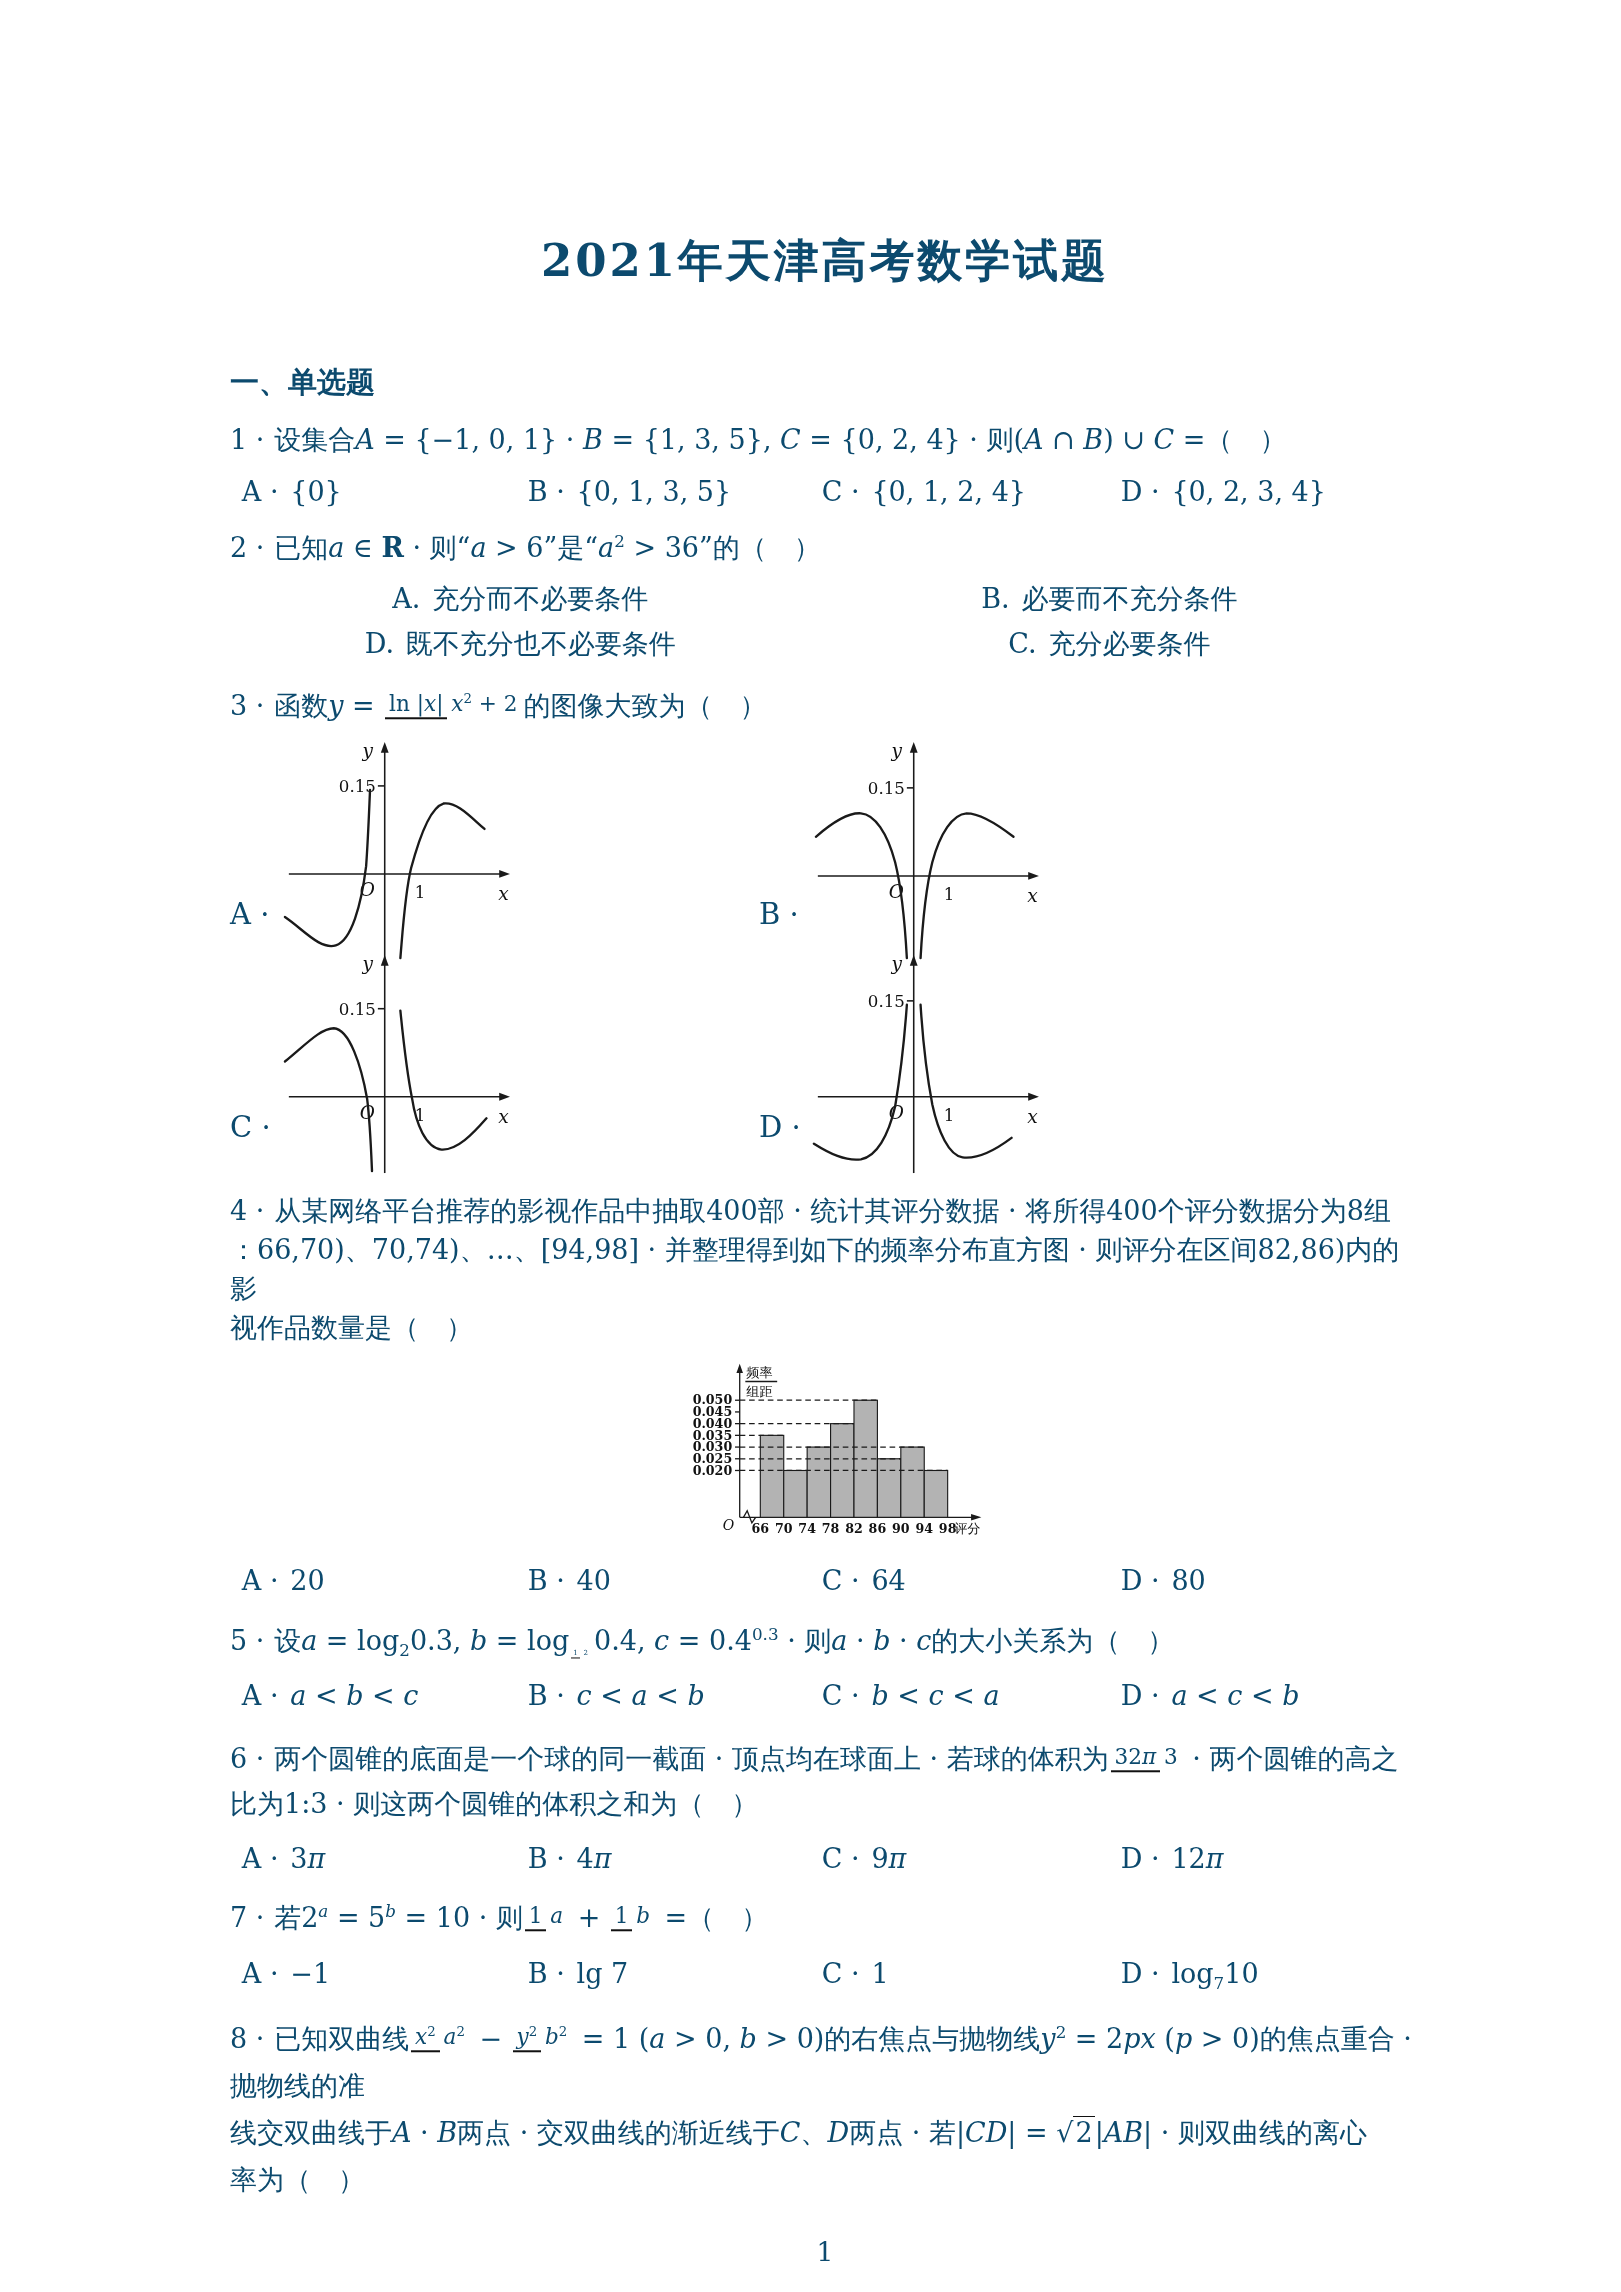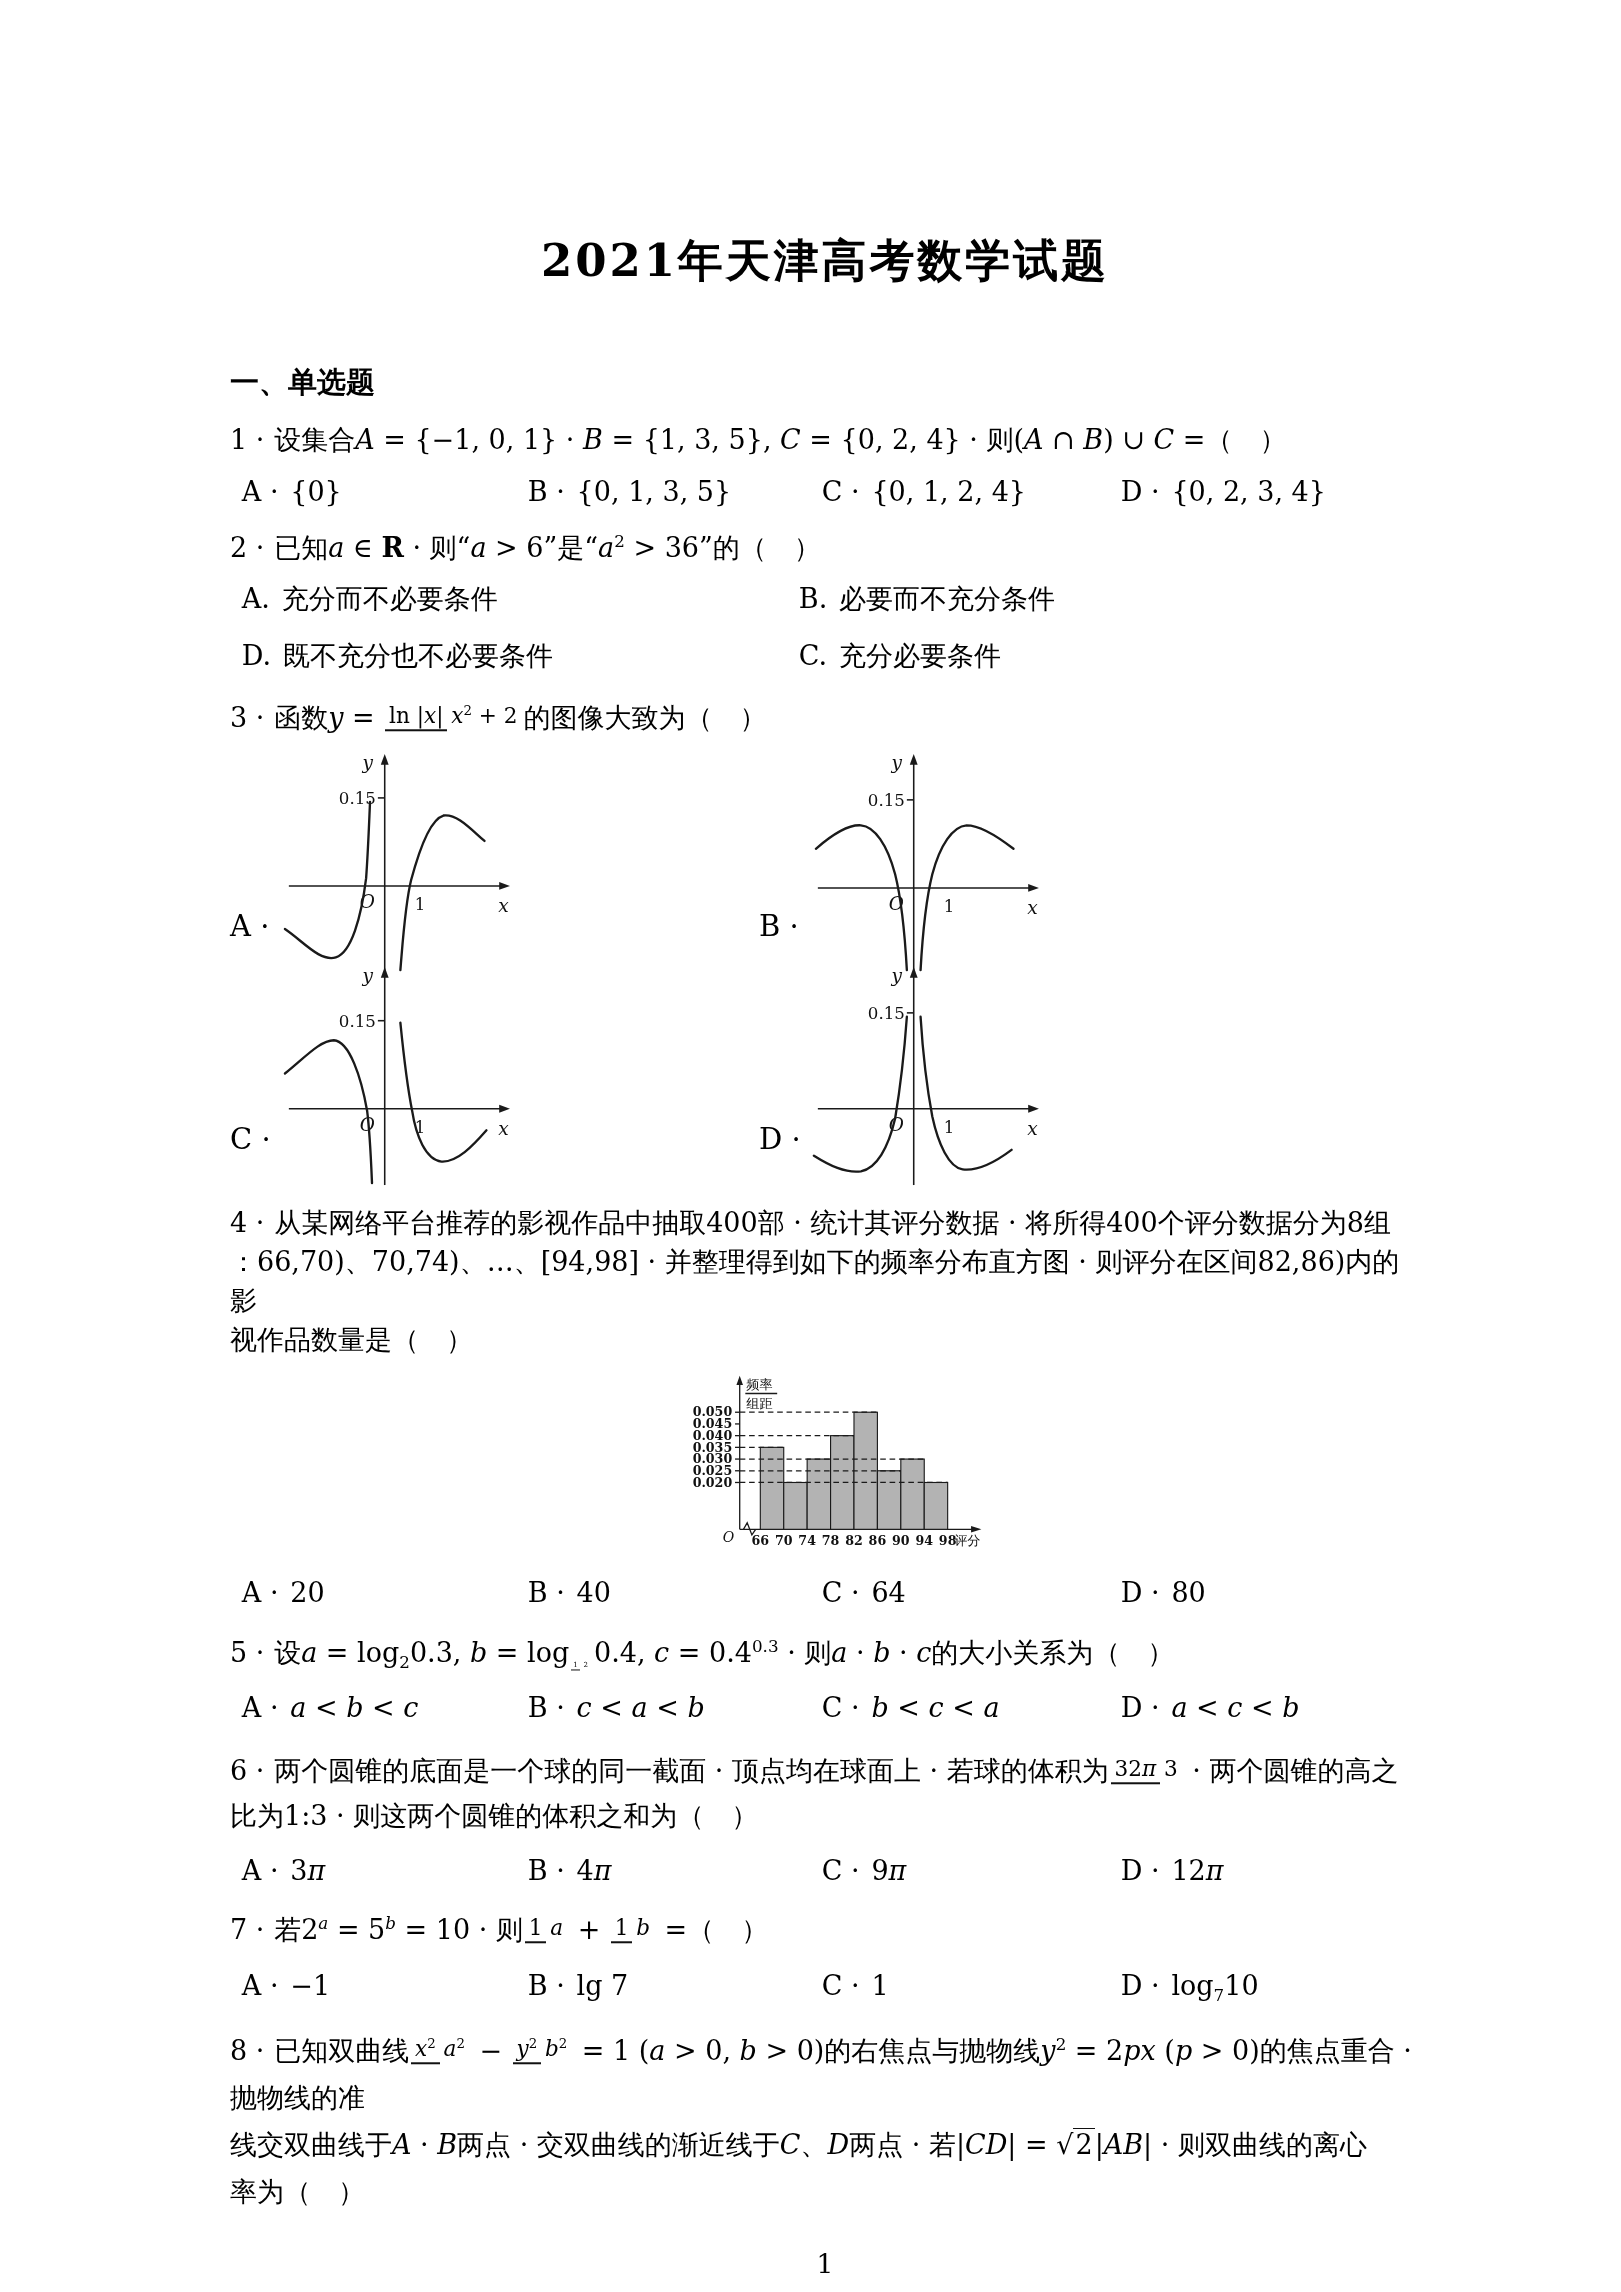--- a/index.html
+++ b/index.html
@@ -1,19 +1,19 @@
 <!DOCTYPE html>
 <html><head>
 <meta charset="utf-8">
 <style>
   html,body{margin:0;padding:0;background:#ffffff;}
   .page{
     position:relative;
     width:1621px;height:2293px;
-    background:#ffffff;color:#000000;
+    background:#ffffff;color:#0c4a6e;
     font-family:"DejaVu Serif", serif;
     overflow:hidden;
   }
   .content{padding:0 201px 0 230px;}
   h1.title{
     margin:0;padding-top:233px;
     text-align:center;font-size:45px;font-weight:bold;
     letter-spacing:2.9px;line-height:1.25;
   }
   h2.section{
@@ -31,21 +31,21 @@
     text-align:center;font-size:0.8em;line-height:1.15;
     transform:translateY(-0.08em);margin:0 2px;
   }
   .fr .nu{display:block;border-bottom:2px solid #111;padding:0 3.9px;}
   .fr .de{display:block;padding:0 3.9px;}
   .fr.tiny{font-size:0.42em;transform:translateY(0.35em);line-height:1.05;}
   .fr.tiny .nu{border-bottom:1.2px solid #111;padding:0 2px;}
   .ovl{border-top:1.8px solid #111;padding:0 2px;}
   .opts{margin-top:13.7px;font-size:27px;line-height:37px;}
   .opts4{display:grid;grid-template-columns:286px 294px 299px auto;padding-left:11.8px;}
-  .opts2{display:grid;grid-template-columns:557px auto;row-gap:20px;padding-left:11.8px;}
+  .opts2{display:grid;grid-template-columns:557px auto;row-gap:8px;padding-left:11.8px;text-align:center;}
   .opt{white-space:nowrap;}
   .ok{margin-right:11.8px;}
   .graphrow{display:flex;align-items:flex-end;margin-top:11.8px;}
   .graphrow.second{margin-top:-11.8px;}
   .gcap{width:47px;padding-bottom:31px;font-size:29px;flex:none;}
   .gcap.right{margin-left:247px;}
   .fgraph{flex:none;}
   .ax{stroke:#1a1a1a;stroke-width:1.6;}
   .hax{stroke:#1a1a1a;stroke-width:1.4;}
   .curve{stroke:#1a1a1a;stroke-width:2.4;fill:none;stroke-linecap:round;}

